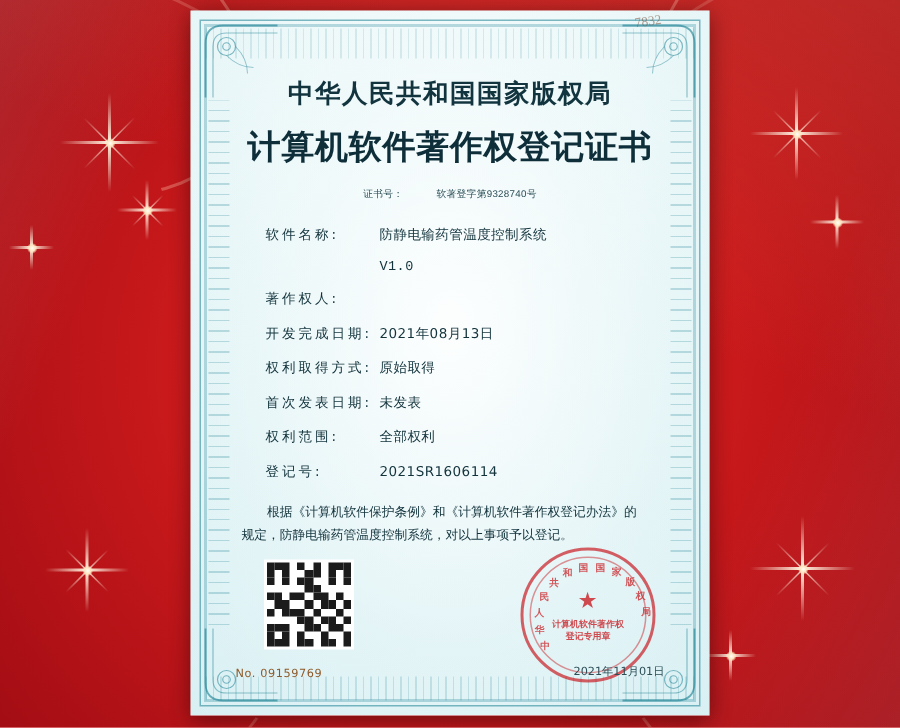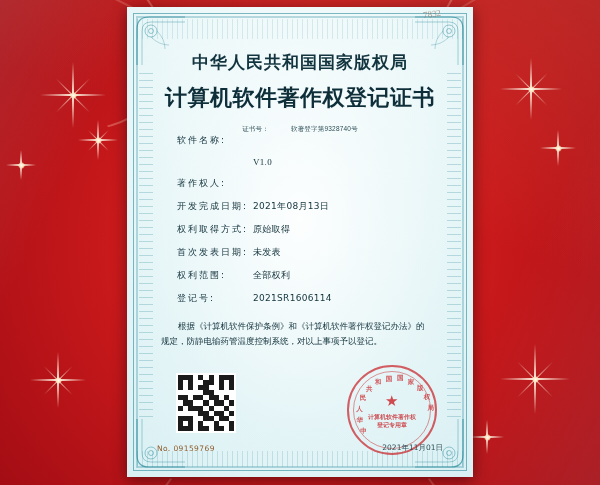--- a/index.html
+++ b/index.html
@@ -172,40 +172,41 @@
   .certno-row {
     margin-top: 12px;
     text-align: center;
     font-size: 6.5px;
     color: #2b4e57;
     letter-spacing: 0.2px;
   }
   .certno-row span { margin: 0 10px; }
 
   .fields {
+    margin-top: 16px;
     padding-left: 22px;
   }
   .field {
     display: flex;
     align-items: baseline;
     margin-bottom: 10px;
     font-size: 9px;
     color: #12333c;
   }
   .field .lbl {
     width: 76px;
     flex: 0 0 76px;
     letter-spacing: 2px;
     font-family: "DejaVu Sans", "Liberation Sans", sans-serif;
   }
   .field .val {
     font-family: "DejaVu Sans", "Liberation Sans", sans-serif;
     letter-spacing: 0.3px;
   }
-  .field.version .val { font-family: Liberation Serif, serif; }
+  .field.version .val { font-family: Liberation Mono, monospace; }
 
   .para {
     margin-top: 14px;
     font-size: 8.5px;
     line-height: 1.75;
     color: #12333c;
     text-align: justify;
     font-family: "DejaVu Sans", "Liberation Sans", sans-serif;
     padding: 0 6px;
   }
@@ -447,20 +448,21 @@
       <div class="org">中华人民共和国国家版权局</div>
       <div class="title">计算机软件著作权登记证书</div>
       <div class="certno-row">
         <span>证书号：</span>
         <span>软著登字第9328740号</span>
       </div>
 
       <div class="fields">
         <div class="field">
           <div class="lbl">软件名称:</div>
+          <div class="val">防静电输药管温度控制系统</div>
         </div>
         <div class="field version">
           <div class="lbl"></div>
           <div class="val">V1.0</div>
         </div>
         <div class="field">
           <div class="lbl">著作权人:</div>
         </div>
         <div class="field">
           <div class="lbl">开发完成日期:</div>

